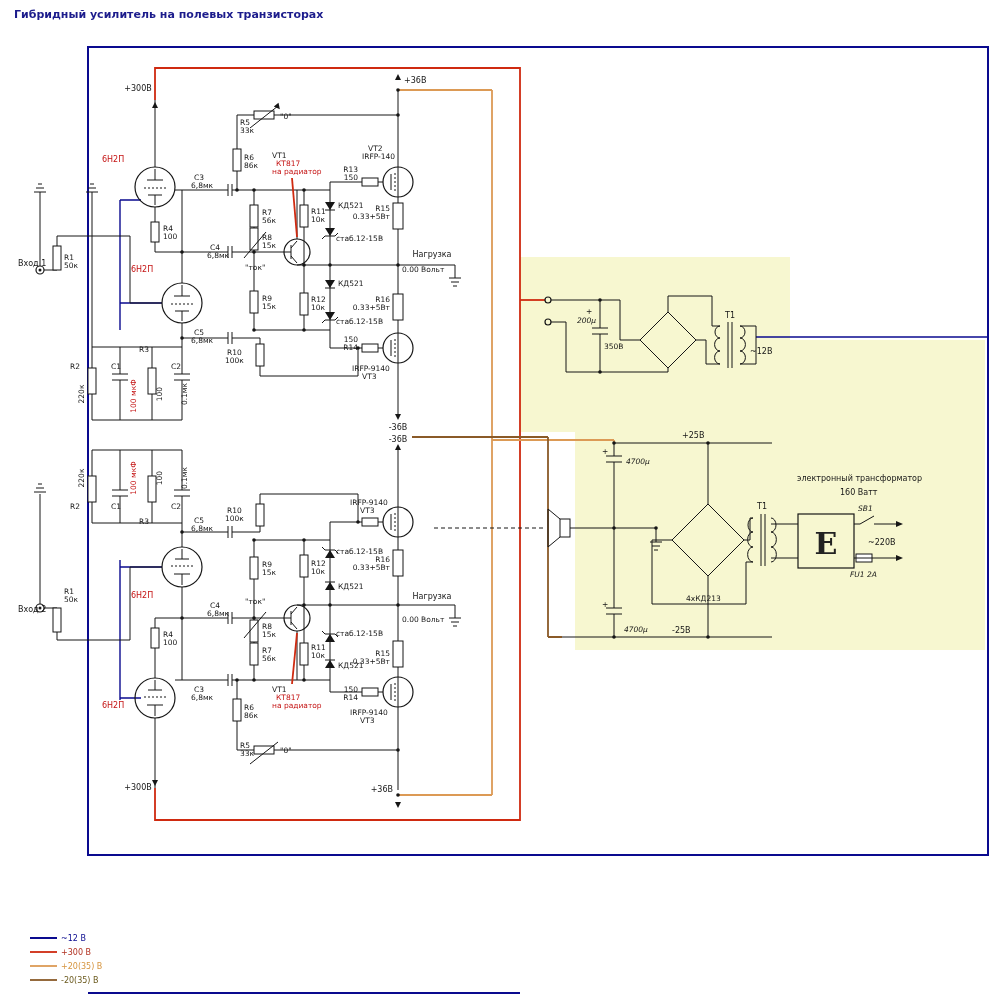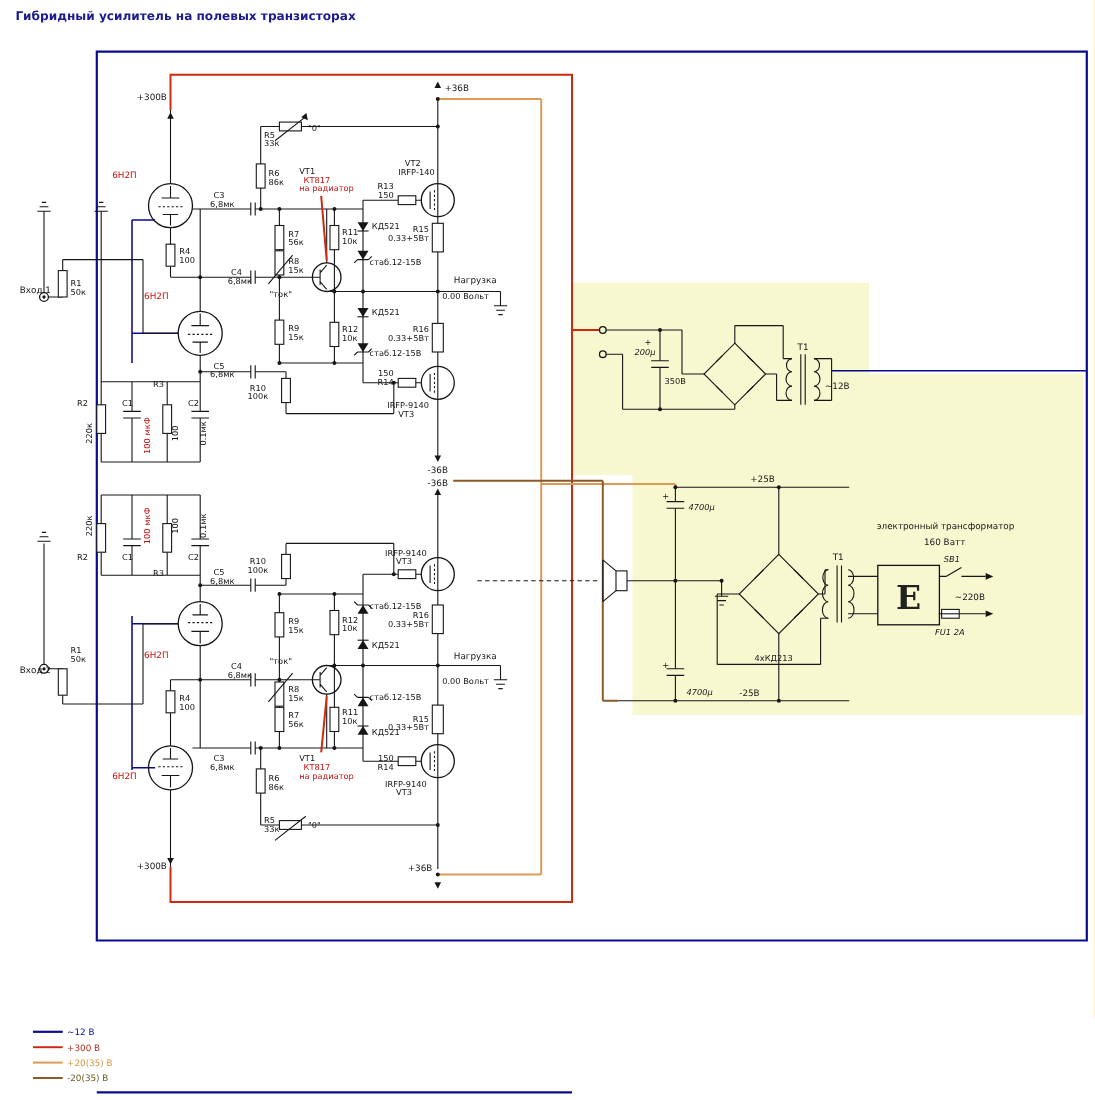--- a/index.html
+++ b/index.html
@@ -1,16 +1,16 @@
 <!DOCTYPE html>
 <html><head>
 <meta charset="utf-8">
 <style>
   html,body{margin:0;padding:0;background:#ffffff;}
-  .wrap{width:995px;height:1000px;position:relative;background:#eab308;}
+  .wrap{width:995px;height:1000px;position:relative;background:#e5e5e5;}
   svg{display:block;}
   text{font-family:"DejaVu Sans",sans-serif;}
   .t{font-size:7.5px;fill:#161616;}
   .t8{font-size:8px;fill:#161616;}
   .tm{text-anchor:middle;}
   .te{text-anchor:end;}
   .red{fill:#c41212;}
   .it{font-style:italic;}
   .title{font-size:11px;font-weight:bold;fill:#1c1c8c;}
   .leg{font-size:8px;}

